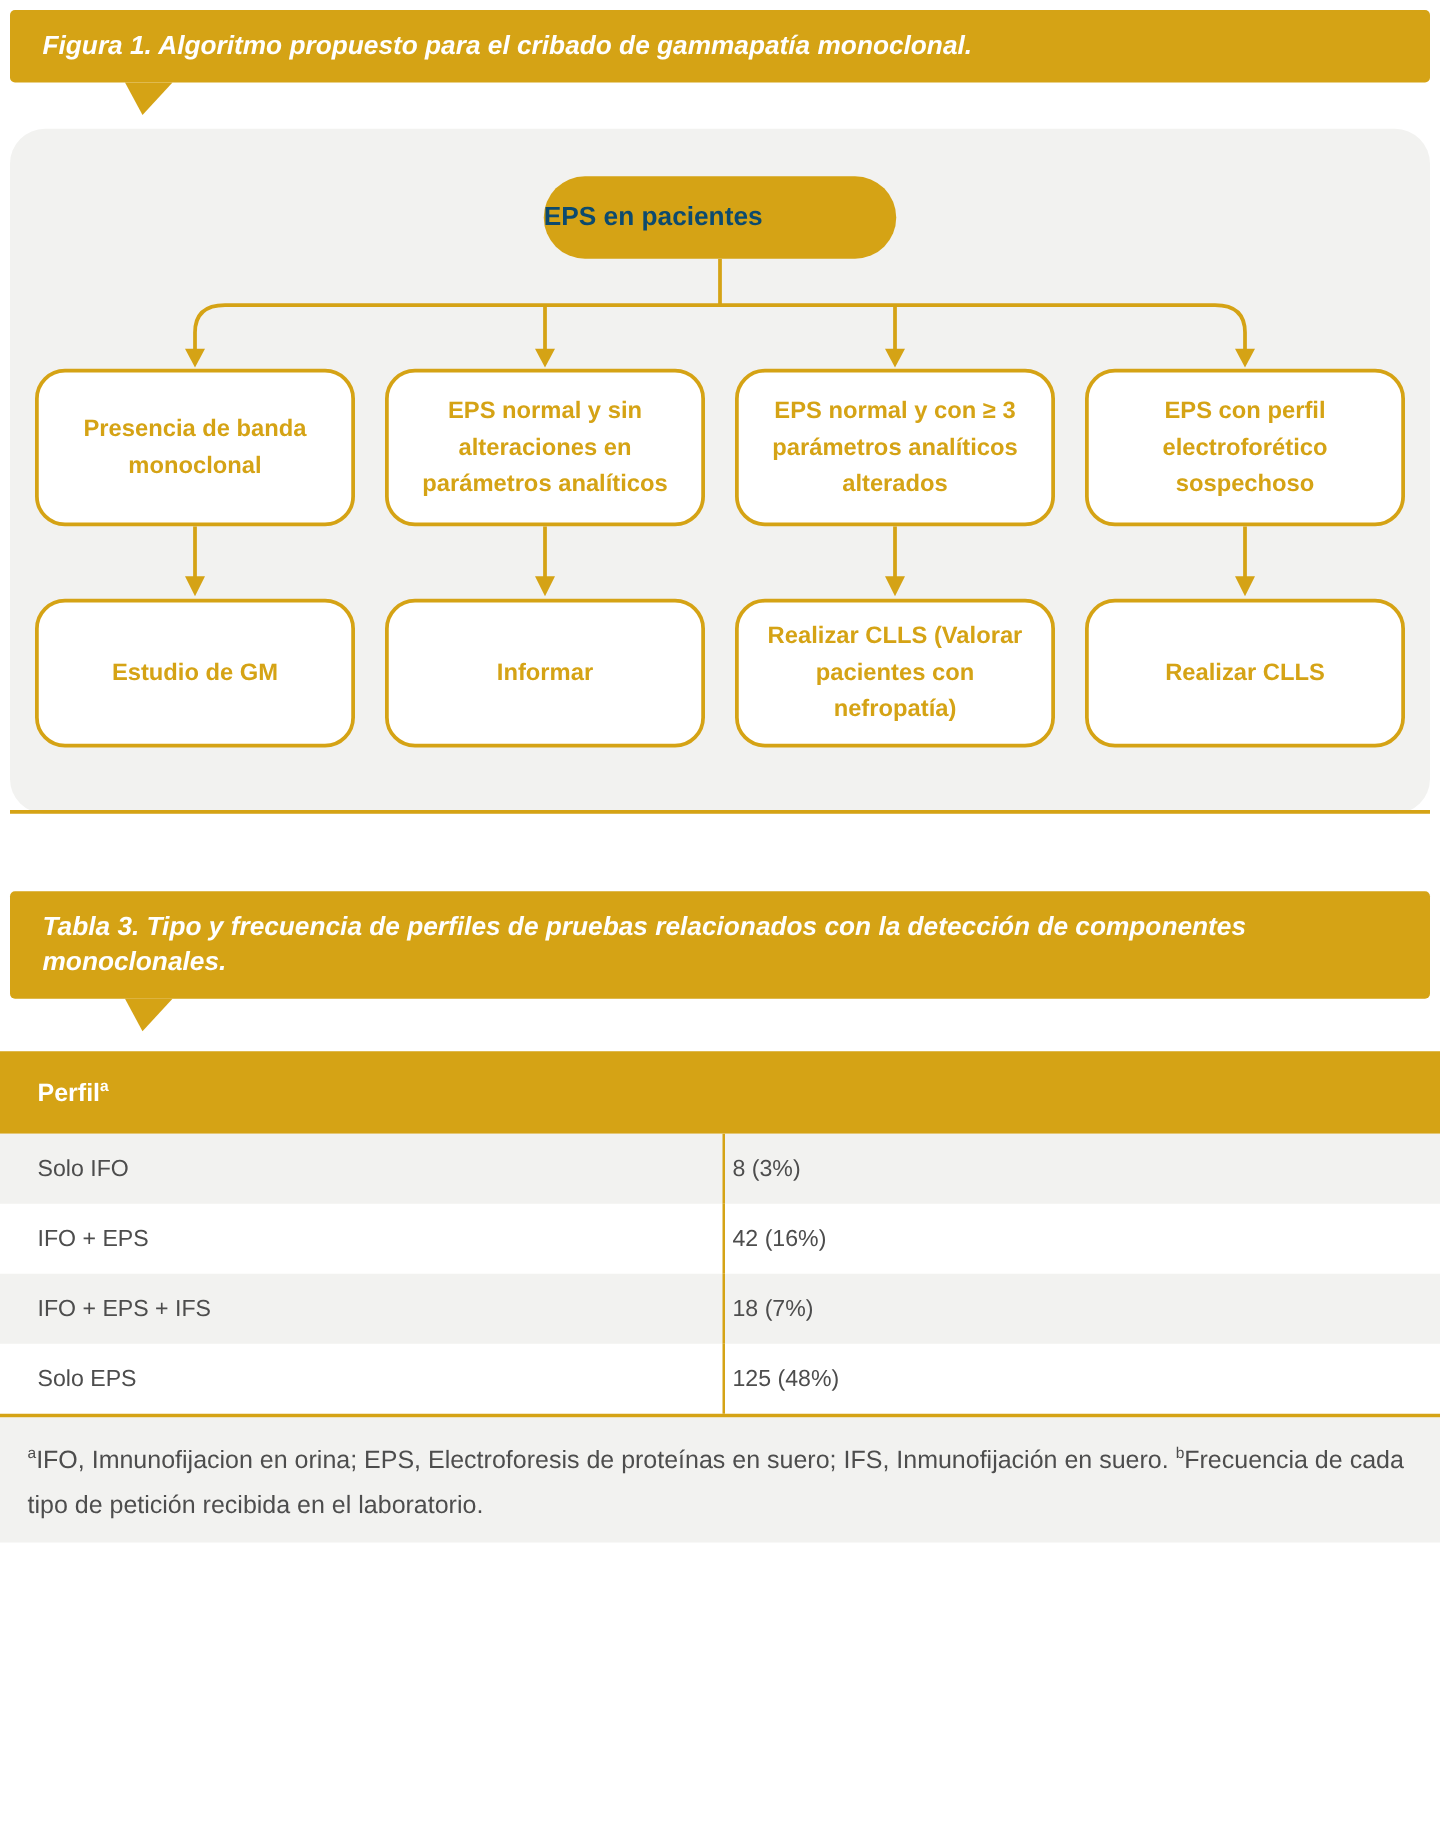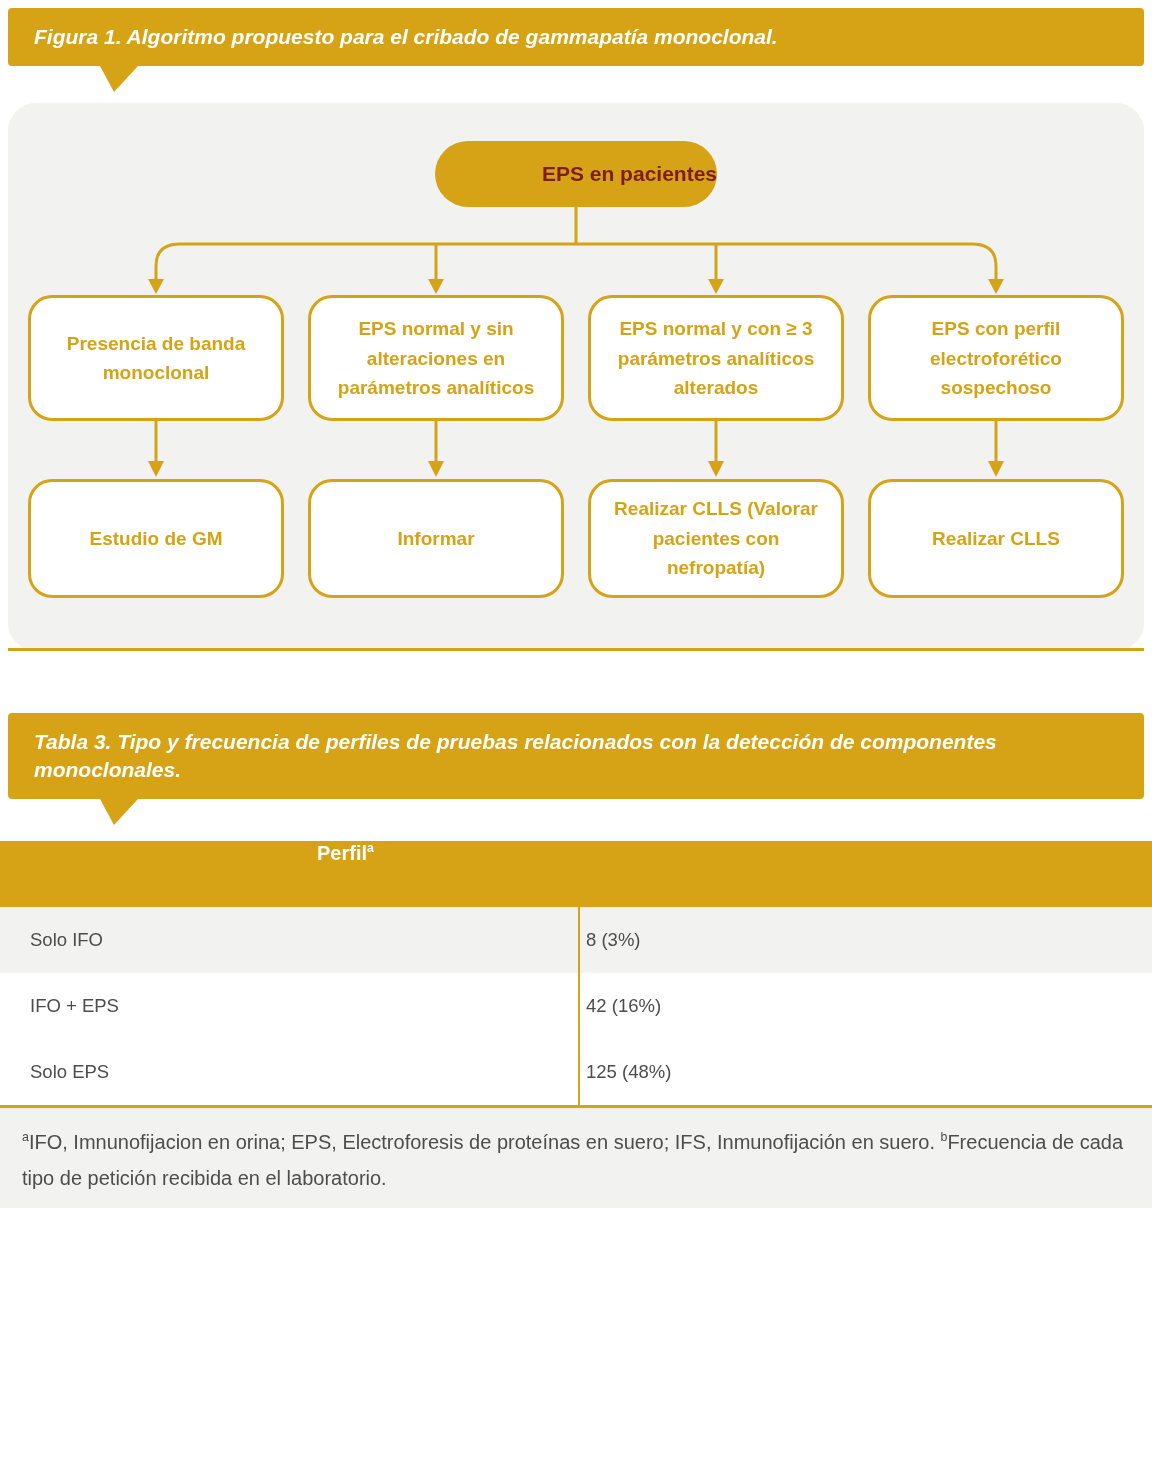--- a/index.html
+++ b/index.html
@@ -26,45 +26,45 @@
     border-right:24px solid transparent;
   }
   
   .panel{
     margin:11px 8px 0;background:var(--panel);
     border-radius:28px;padding:38px 20px 0;
   }
   .pill{
     width:282px;min-height:66px;margin:0 auto;
     background:var(--gold);border-radius:33px;
-    color:#7f1d1d;font-weight:bold;font-size:21px;
-    display:flex;align-items:center;justify-content:flex-end;text-align:center;
+    color:#0c4a6e;font-weight:bold;font-size:21px;
+    display:flex;align-items:center;justify-content:flex-start;text-align:center;
   }
   svg.flow-svg{display:block;width:100%;height:auto;}
   .fc-row{display:flex;gap:24px;}
   .fc-box{
     flex:1;background:#fff;border:3px solid var(--gold);border-radius:24px;
     color:var(--gold);font-weight:bold;font-size:19px;line-height:1.55;
     display:flex;align-items:center;justify-content:center;
     text-align:center;padding:12px 16px;
   }
   .conditions .fc-box{min-height:126px;}
   .actions .fc-box{min-height:118px;}
   .panel-rule{border:none;border-top:3px solid var(--gold);margin:50px -20px 0;}
   .fig-footnote{color:var(--ink);font-size:20px;margin:0;padding:22px 4px 38px;}
   
   .t-section{margin-top:62px;}
   .t-header{
     margin-top:16px;display:flex;align-items:center;height:66px;
-    background:var(--gold);color:#fff;font-weight:bold;font-size:20px;flex-direction:column;
+    background:var(--gold);color:#fff;font-weight:bold;font-size:20px;
   }
   .t-h1{width:578px;padding-left:30px;}
   .t-h2{flex:1;padding-left:8px;}
   sup{font-size:0.62em;}
-  .t-row{display:flex;height:66px;}
+  .t-row{display:flex;height:56px;}
   .t-row.alt{background:var(--panel);}
   .t-c1{
     width:578px;padding-left:30px;display:flex;align-items:center;
     color:var(--ink);font-size:18.5px;
   }
   .t-c2{
     flex:1;border-left:2px solid var(--gold);padding-left:6px;
     display:flex;align-items:center;color:var(--ink);font-size:18.5px;text-align:center;
   }
   .t-row.total .t-c1,.t-row.total .t-c2{color:var(--gold);font-weight:bold;}
@@ -147,20 +147,24 @@
 
   <div>
     <div class="t-row alt">
       <div class="t-c1">Solo IFO</div>
       <div class="t-c2">8 (3%)</div>
     </div>
     <div class="t-row">
       <div class="t-c1">IFO + EPS</div>
       <div class="t-c2">42 (16%)</div>
     </div>
+    <div class="t-row alt">
+      <div class="t-c1">IFO + EPS + IFS</div>
+      <div class="t-c2">18 (7%)</div>
+    </div>
     <div class="t-row">
       <div class="t-c1">Solo EPS</div>
       <div class="t-c2">125 (48%)</div>
     </div>
   </div>
 
   <div class="t-rule"></div>
   <p class="t-footnote"><sup>a</sup><span>IFO, Imnunofijacion en orina; EPS, Electroforesis de proteínas en suero; IFS, Inmunofijación en suero. </span><sup>b</sup><span>Frecuencia de cada tipo de petición recibida en el laboratorio.</span></p>
 </section>
 

